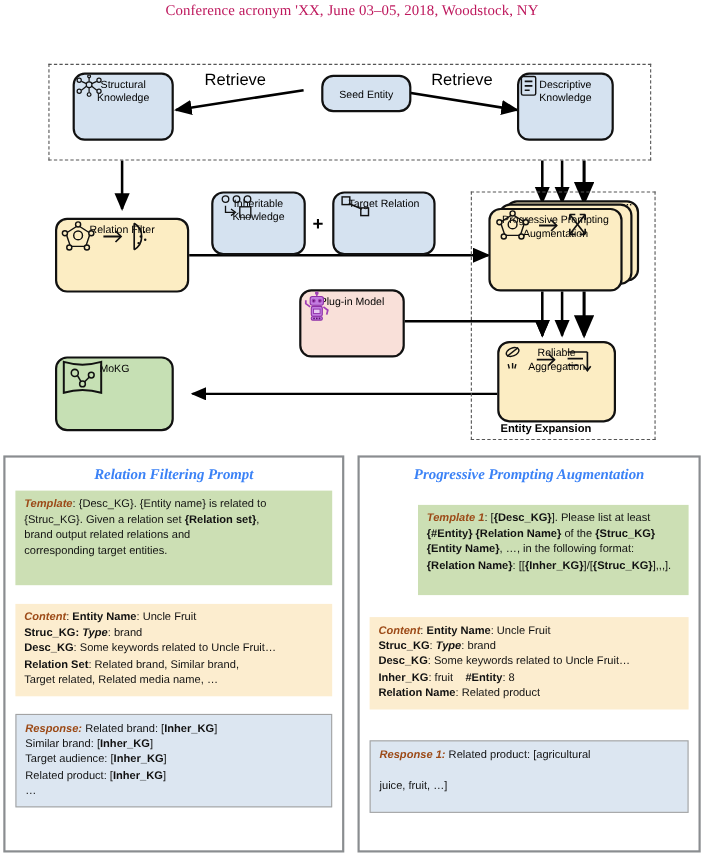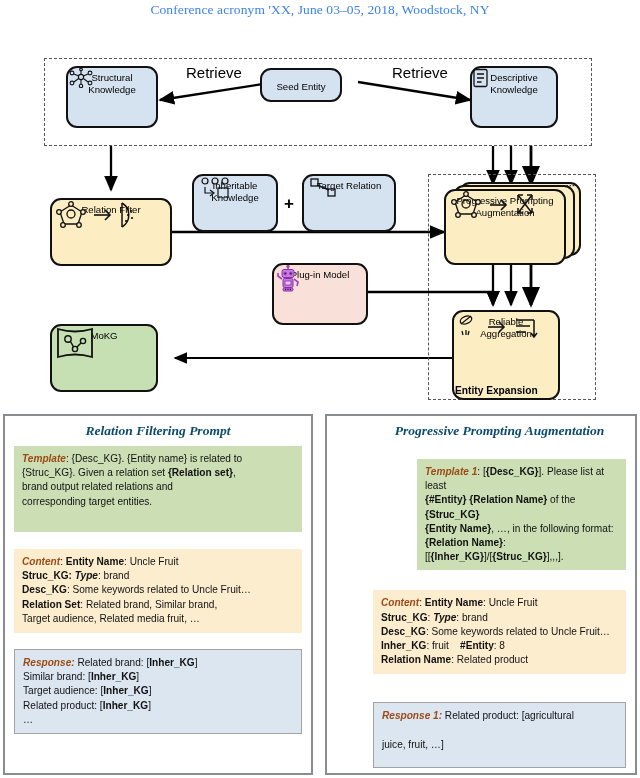--- a/index.html
+++ b/index.html
@@ -17,21 +17,21 @@
 
   
   #page-header {
     position: absolute;
     top: 2px;
     left: 0;
     width: 640px;
     text-align: center;
     font-family: "Liberation Serif", serif;
     font-size: 13.5px;
-    color: #3b82f6;
+    color: #be185d;
     letter-spacing: .1px;
   }
 
   
   #diagram {
     position: absolute;
     top: 52px;
     left: 0;
     width: 640px;
     height: 355px;
@@ -108,29 +108,29 @@
 
   
   .panel {
     position: absolute;
     box-sizing: border-box;
     border: 2px solid #8a8d90;
     background: #ffffff;
     padding: 7px 9px 8px 9px;
   }
   #panel-left  { left: 3px;   top: 414px; width: 310px; height: 361px; }
-  #panel-right { left: 325px; top: 414px; width: 312px; height: 361px; padding-left: 46px; }
+  #panel-right { left: 325px; top: 414px; width: 312px; height: 361px; }
 
   .panel-title {
     text-align: center;
     font-family: "Liberation Serif", serif;
     font-style: italic;
     font-weight: 700;
     font-size: 13.5px;
-    color: #0c4a6e;
+    color: #3b82f6;
     margin-bottom: 7px;
   }
 
   .block {
     position: relative;
     box-sizing: border-box;
     padding: 6px 7px 6px 8px;
     font-size: 10.1px;
     line-height: 14.2px;
     color: #111;
@@ -224,21 +224,21 @@
             <line x1="20" y1="14" x2="15.4" y2="10.5"></line>
           <circle cx="13" cy="18" r="1.7"></circle>
             <line x1="13" y1="16.3" x2="13" y2="11.6"></line>
           <line x1="13" y1="6.4" x2="13" y2="2"></line>
             <circle cx="13" cy="1.4" r="1.3"></circle>
         </g>
       </svg>
     </span>
   </div>
 
-  <div class="node blue" style="left:260px; top:16px; width:82px; height:34px; justify-content:center;">
+  <div class="node blue" style="left:292px; top:16px; width:82px; height:34px; justify-content:center;">
     <span class="lbl" style="margin:auto 0;">Seed Entity</span>
   </div>
 
   <div class="node blue" style="left:470px; top:14px; width:88px; height:62px;">
     <span class="lbl">Descriptive<br>Knowledge</span>
     <span class="ico">
       <svg width="17" height="20" viewBox="0 0 17 20">
         <rect x="2" y="1.5" width="13" height="17" rx="1.5" fill="none" stroke="#111" stroke-width="1.3"></rect>
         <line x1="5" y1="6" x2="12" y2="6" stroke="#111" stroke-width="1.5"></line>
         <line x1="5" y1="10" x2="12" y2="10" stroke="#111" stroke-width="1.5"></line>
@@ -354,21 +354,21 @@
           <path d="M20,14 L24,17 L23,21" fill="none" stroke="#a03fb5" stroke-width="1.6"></path>
           <rect x="9" y="23" width="10" height="3" rx="1.2" fill="#c27de0" stroke="#8e2fa8"></rect>
           <circle cx="11.5" cy="24.5" r=".8" fill="#5b1270" stroke="none"></circle>
           <circle cx="14" cy="24.5" r=".8" fill="#5b1270" stroke="none"></circle>
           <circle cx="16.5" cy="24.5" r=".8" fill="#5b1270" stroke="none"></circle>
         </g>
       </svg>
     </span>
   </div>
 
-  <div class="node yellow" style="left:452px; top:258px; width:108px; height:90px;">
+  <div class="node yellow" style="left:452px; top:258px; width:108px; height:74px;">
     <span class="lbl">Reliable<br>Aggregation</span>
     <span class="ico">
       <svg width="86" height="30" viewBox="0 0 86 30">
         <g stroke="#111" stroke-width="1.3" fill="none">
           <ellipse cx="12" cy="8" rx="6" ry="3.6" transform="rotate(-22 12 8)"></ellipse>
           <line x1="7" y1="12" x2="17" y2="4"></line>
           <path d="M8,19 L9,23 M12,18 L12,23 M15,19 L14,23"></path>
         </g>
         <path d="M34,15 L50,15" stroke="#111" stroke-width="1.6"></path>
         <path d="M45,10 L50,15 L45,20" stroke="#111" stroke-width="1.6" fill="none"></path>
@@ -409,21 +409,21 @@
     <span>{Struc_KG}. Given a relation set <span class="kw">{Relation set}</span>,</span><br>
     <span>brand output related relations and</span><br>
     <span>corresponding target entities.</span>
   </div>
 
   <div class="block content" style="min-height:84px; margin-top:17px;">
     <span class="tag">Content</span><span>: <span class="kw">Entity Name</span>: Uncle Fruit</span><br>
     <span><span class="kw">Struc_KG:</span> <span class="it">Type</span>: brand</span><br>
     <span><span class="kw">Desc_KG</span>: Some keywords related to Uncle Fruit…</span><br>
     <span><span class="kw">Relation Set</span>: Related brand, Similar brand,</span><br>
-    <span>Target audience, Related media fruit, …</span>
+    <span>Target related, Related media name, …</span>
   </div>
 
   <div class="block response" style="min-height:84px; margin-top:16px;">
     <span class="tag">Response:</span><span> Related brand: [<span class="kw">Inher_KG</span>]</span><br>
     <span>Similar brand: [<span class="kw">Inher_KG</span>]</span><br>
     <span>Target audience: [<span class="kw">Inher_KG</span>]</span><br>
     <span>Related product: [<span class="kw">Inher_KG</span>]</span><br>
     <span>…</span>
   </div>
 </div>

